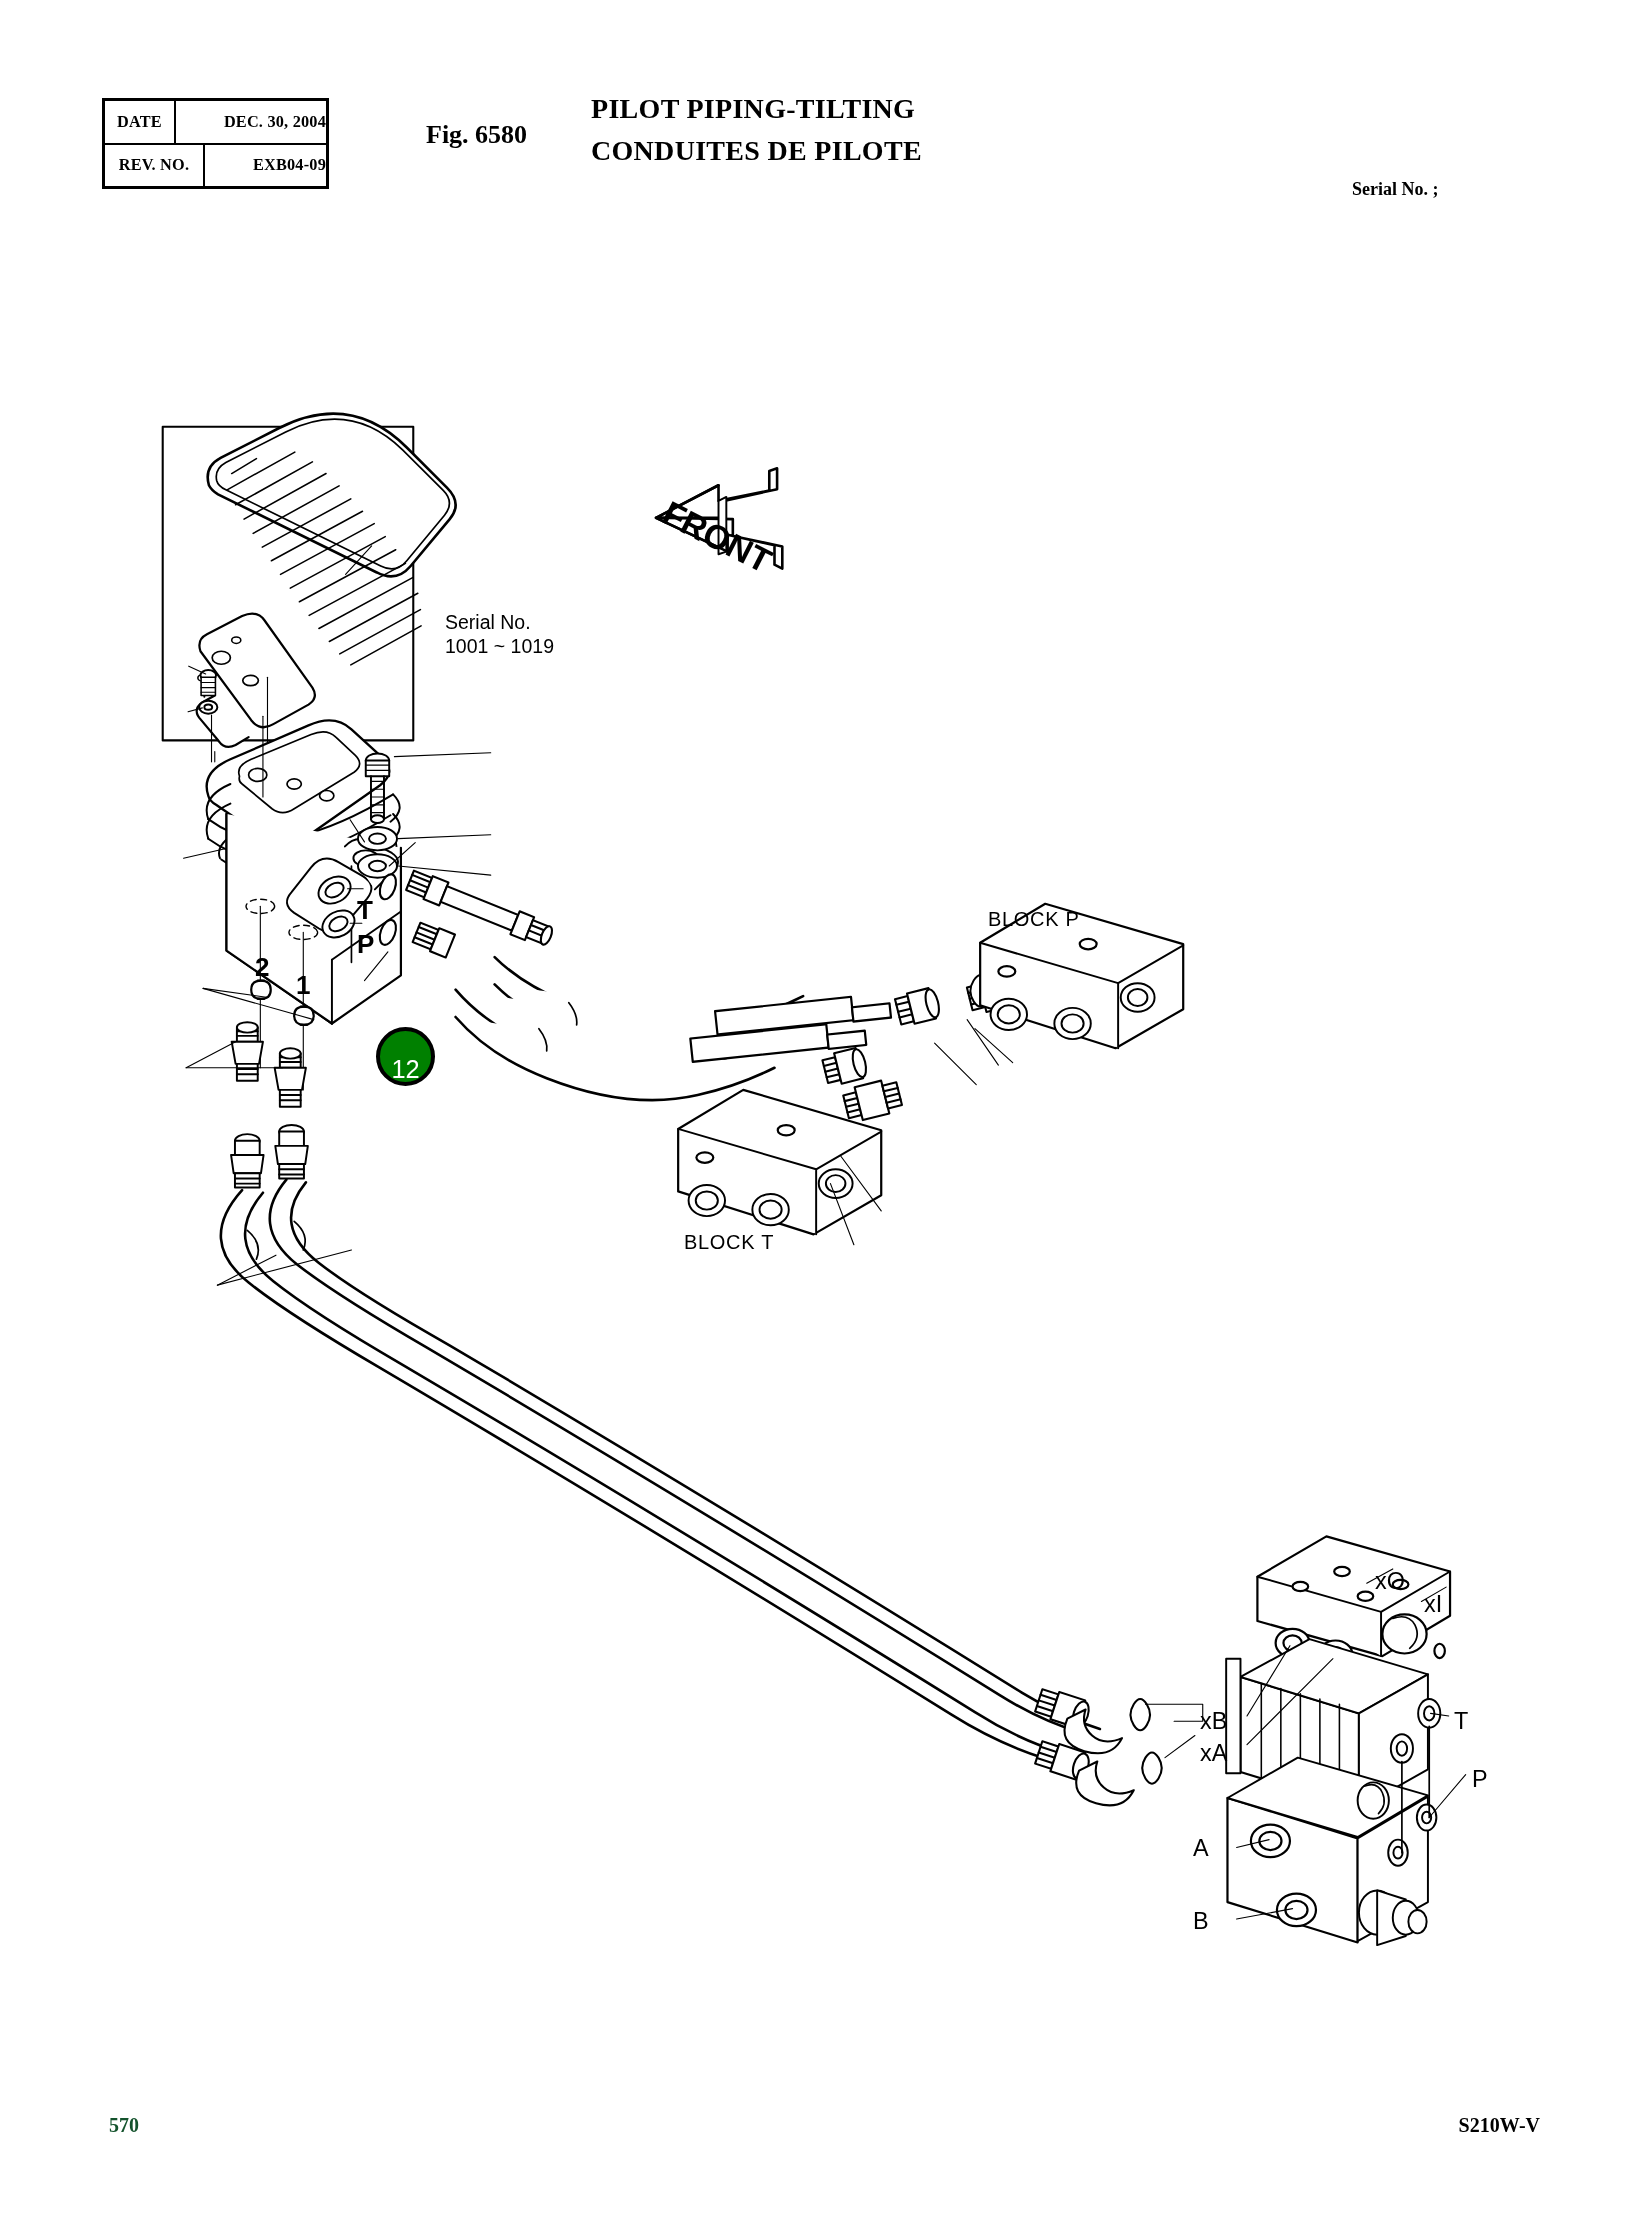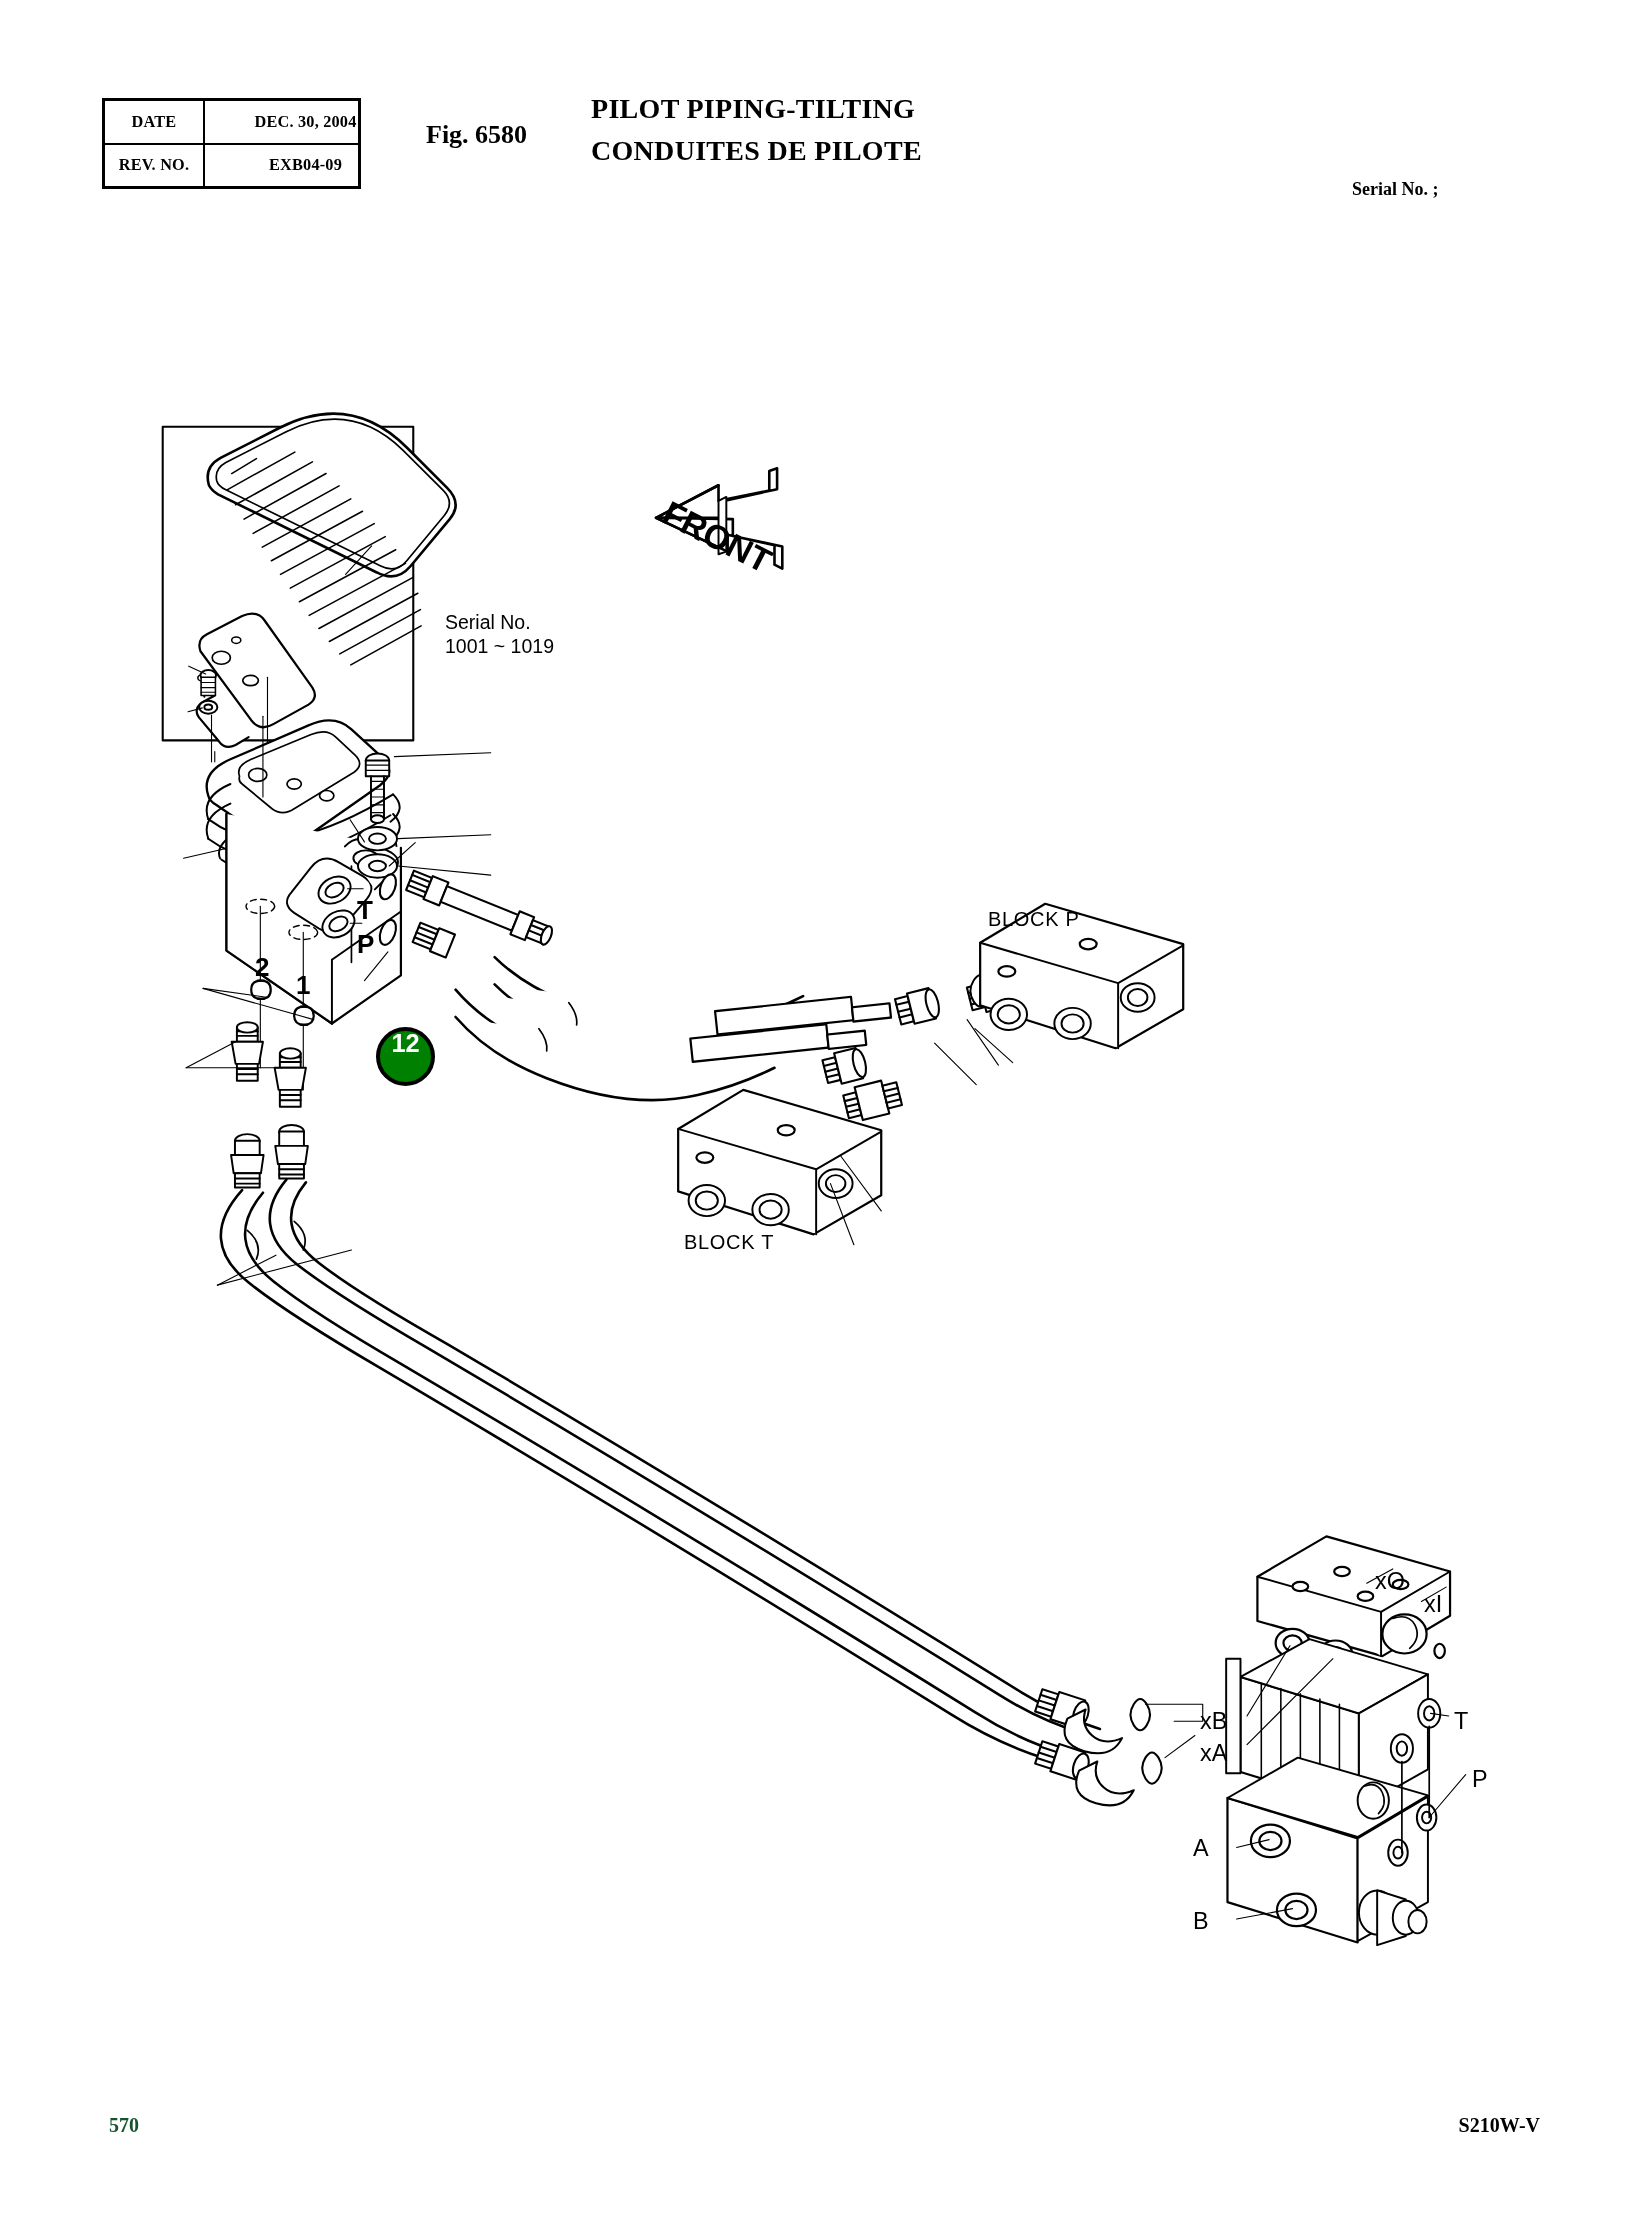--- a/index.html
+++ b/index.html
@@ -1,21 +1,21 @@
 <!DOCTYPE html>
 <html style="font-size:10.4px"><head>
 <meta charset="utf-8">
 <style>
   html,body{margin:0;padding:0;background:#fff;}
   body{width:1644px;height:2239px;position:relative;overflow:hidden;
        font-family:"Liberation Sans",sans-serif;}
   .page{position:absolute;inset:0;background:#fff;}
 
   
-  .titleblock{position:absolute;left:102px;top:98px;width:259px;height:91px;
+  .titleblock{position:absolute;left:102px;top:98px;width:227px;height:91px;
     border:3.3px solid #000;box-sizing:border-box;display:flex;flex-direction:column;}
   .tb-row{display:flex;flex:1 1 0;border-bottom:2.6px solid #000;}
   .tb-row:last-child{border-bottom:none;}
   .tb-c1{width:98px;border-right:2.6px solid #000;display:flex;align-items:center;justify-content:center;}
   .tb-c2{flex:1;display:flex;align-items:center;justify-content:center;padding-left:48px;}
   .tb-c1 span,.tb-c2 span{font-family:"Liberation Serif",serif;font-weight:bold;
     font-size:16.3px;letter-spacing:0.2px;color:#000;white-space:nowrap;}
 
   .fig-no{position:absolute;left:426px;top:120px;font-family:"Liberation Serif",serif;
     font-weight:bold;font-size:26px;color:#000;white-space:nowrap;}
@@ -51,21 +51,21 @@
   .lbl-xB{left:1200px;top:1707px;font-size:23.4px;}
   .lbl-xA{left:1200px;top:1739px;font-size:23.4px;}
   .lbl-T2{left:1454px;top:1707px;font-size:23.4px;}
   .lbl-P2{left:1472px;top:1765px;font-size:23.4px;}
   .lbl-A{left:1193px;top:1834px;font-size:23.4px;}
   .lbl-B{left:1193px;top:1907px;font-size:23.4px;}
 
   
   .balloon{position:absolute;left:376px;top:1027px;width:59px;height:59px;border-radius:50%;
     background:#008000;border:4.6px solid #000;box-sizing:border-box;
-    display:flex;align-items:flex-start;justify-content:center;font-weight:bold;}
+    display:flex;align-items:flex-end;justify-content:center;}
   .balloon span{color:#fff;font-size:25.4px;font-family:"Liberation Sans",sans-serif;
     line-height:1;}
 </style>
 </head>
 <body>
 
 <div class="page">
 
   <div class="titleblock">
     <div class="tb-row">

